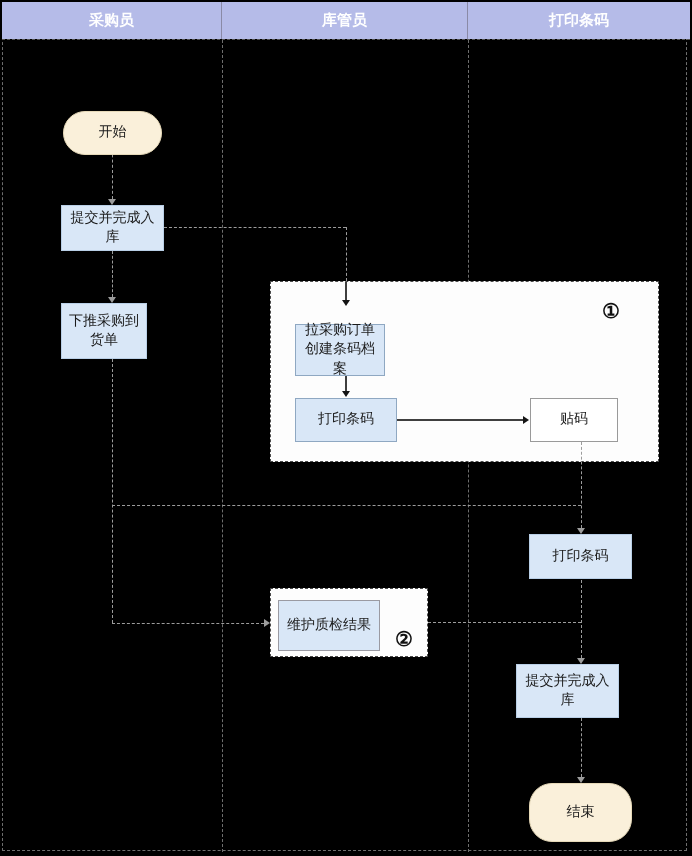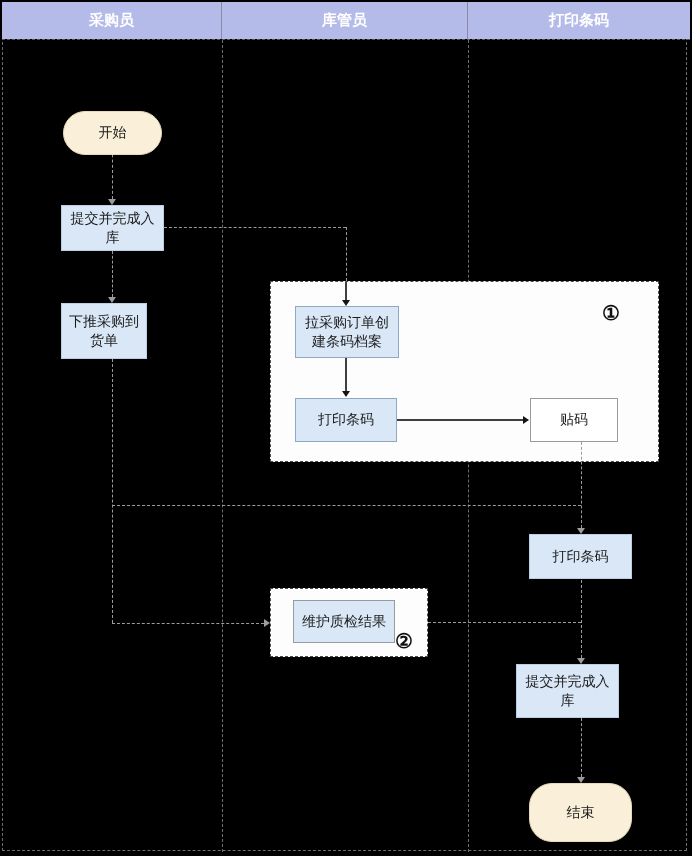--- a/index.html
+++ b/index.html
@@ -1,19 +1,19 @@
 <!DOCTYPE html>
 <html style="--canvas-bg: #000000; --lane-header-bg: #b5bbe8; --lane-header-text: #ffffff; --process-fill: #d9e7f7; --process-border: #b9cfe6; --inner-process-border: #8fa8c2; --terminal-fill: #faf0da; --terminal-border: #e6d9b8; --white-node-fill: #ffffff; --white-node-border: #9a9a9a; --group-fill: #fdfdfd; --group-border: #4a4a4a; --connector: #9c9c9c; --solid-arrow: #3f3f3f; --text: #1b1b1b;"><head>
 <meta charset="utf-8">
 <style>
   html,body{margin:0;padding:0;background:#000;}
   .canvas{
     position:relative;width:692px;height:856px;overflow:hidden;
     background:var(--canvas-bg,#000);
-    font-family:Liberation Sans, sans-serif;
+    font-family:Liberation Mono, monospace;
     color:var(--text,#1b1b1b);
   }
   .pool-border{
     position:absolute;left:2px;top:2px;width:685px;height:849px;
     border:1px dashed #6e6e6e;box-sizing:border-box;
   }
   .lane-header{
     position:absolute;left:2px;top:2px;width:688px;height:38px;
     display:flex;box-sizing:border-box;border-bottom:1px dashed #555;
   }
@@ -128,27 +128,27 @@
   <div class="group" style="left:270px;top:588px;width:158px;height:69px">
     <span class="badge" style="right:14px;bottom:5px">②</span>
   </div>
 
   <div class="node terminal" style="left:63px;top:111px;width:99px;height:44px">开始</div>
 
   <div class="node blue" style="left:61px;top:205px;width:103px;height:46px">提交并完成入库</div>
 
   <div class="node blue" style="left:61px;top:303px;width:86px;height:56px">下推采购到货单</div>
 
-  <div class="node blue inner" style="left:295px;top:306px;width:104px;height:52px">拉采购订单创建条码档案</div>
+  <div class="node blue inner" style="left:295px;top:324px;width:90px;height:52px">拉采购订单创建条码档案</div>
 
   <div class="node blue inner" style="left:295px;top:398px;width:102px;height:44px">打印条码</div>
 
   <div class="node white-node" style="left:530px;top:398px;width:88px;height:44px">贴码</div>
 
   <div class="node blue" style="left:529px;top:534px;width:103px;height:45px">打印条码</div>
 
-  <div class="node blue gray-edge" style="left:293px;top:600px;width:102px;height:43px">维护质检结果</div>
+  <div class="node blue gray-edge" style="left:278px;top:600px;width:102px;height:51px">维护质检结果</div>
 
   <div class="node blue" style="left:516px;top:664px;width:103px;height:54px">提交并完成入库</div>
 
   <div class="node terminal" style="left:529px;top:783px;width:103px;height:59px">结束</div>
 
 </div>
 
 </body></html>

